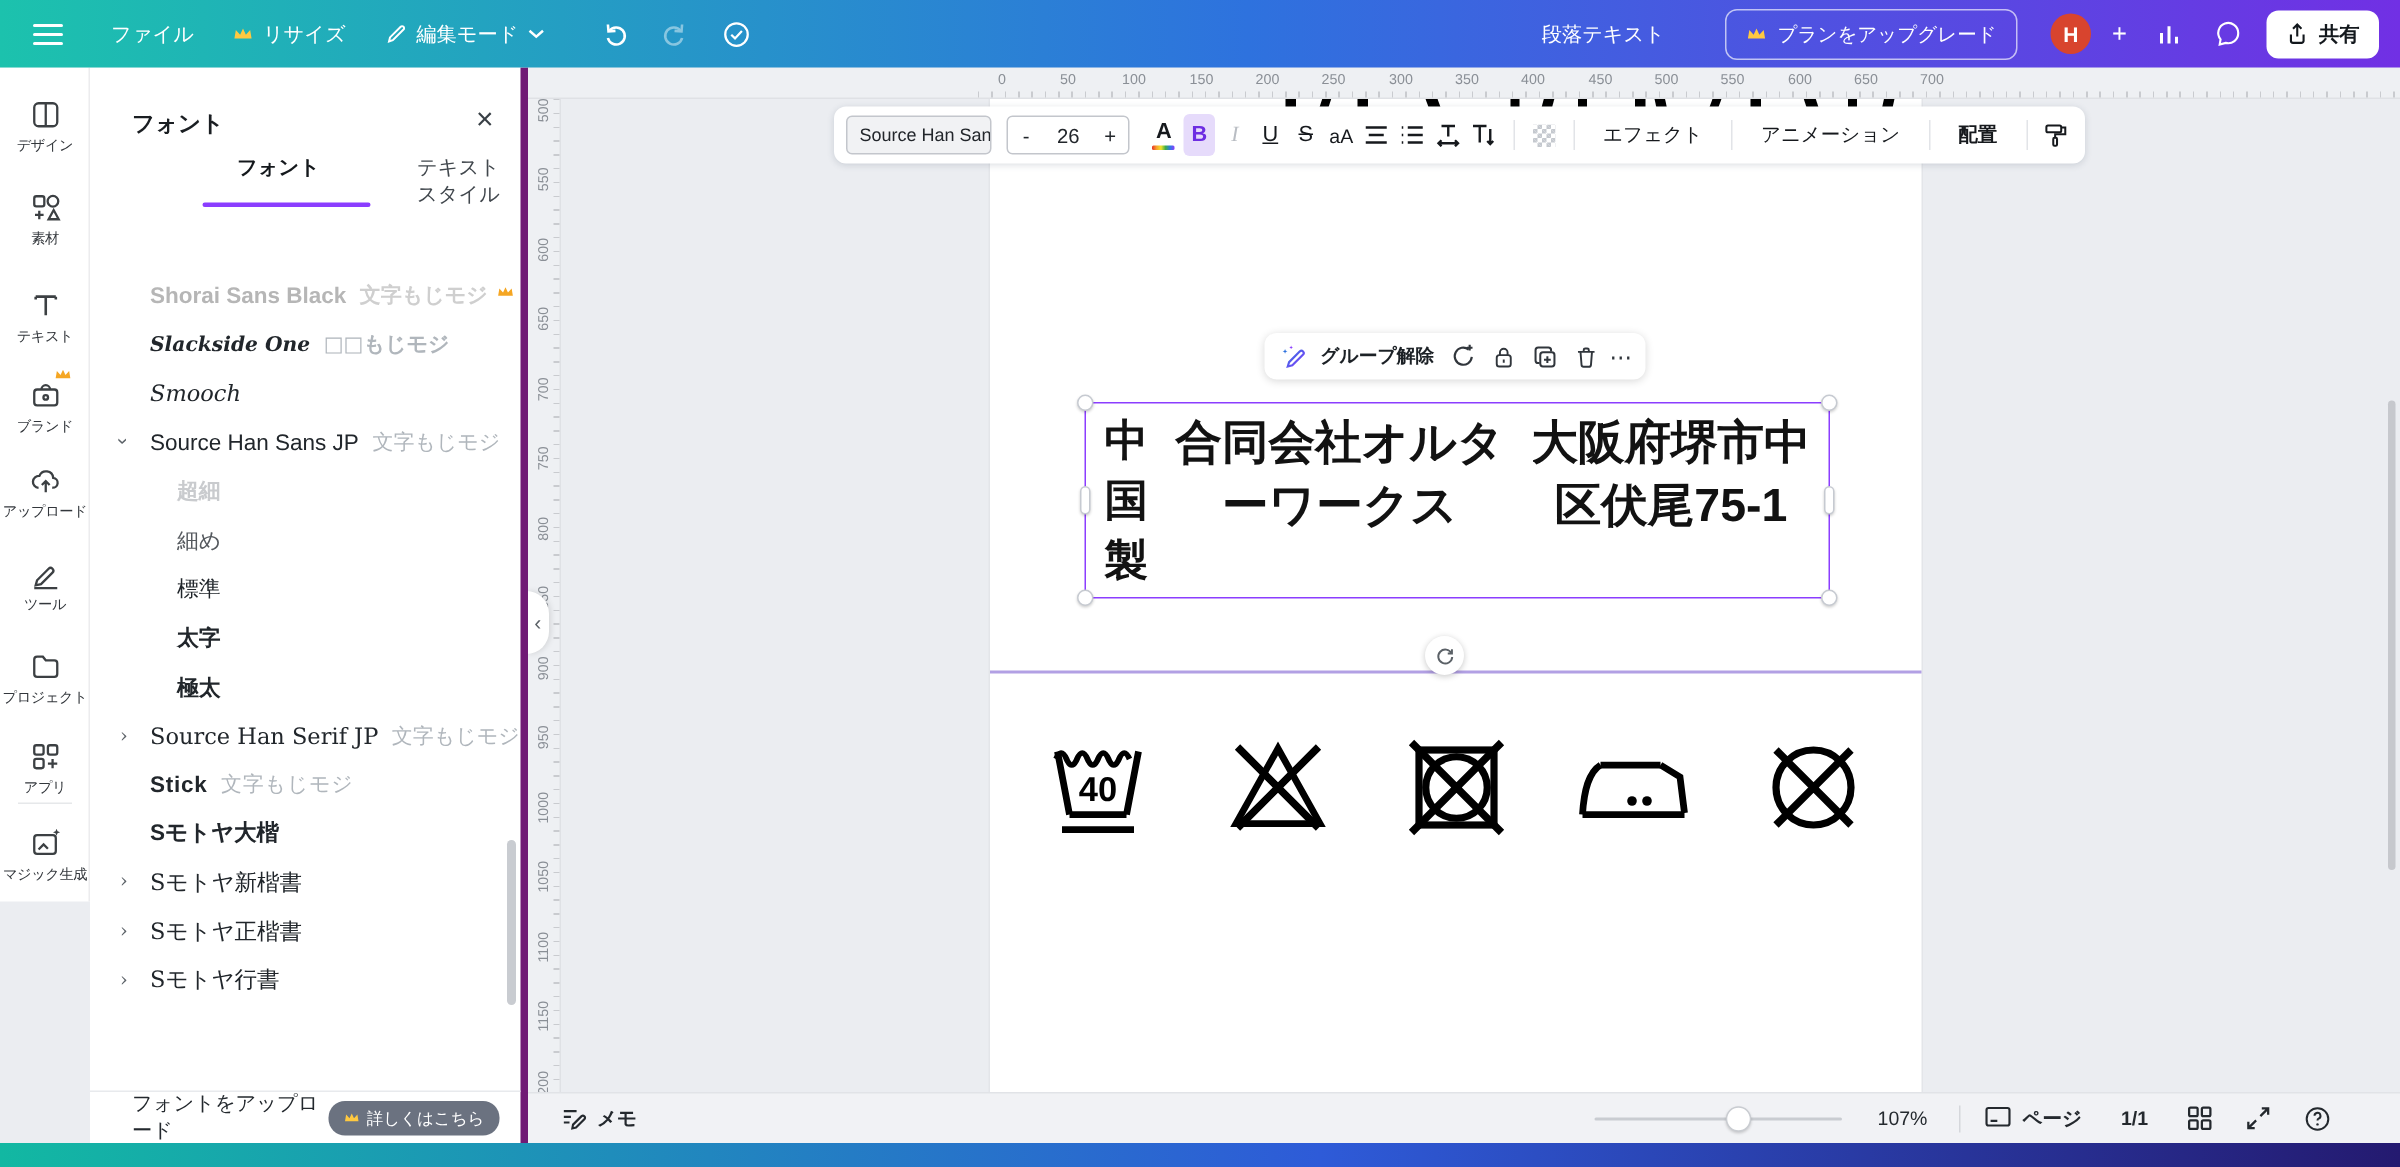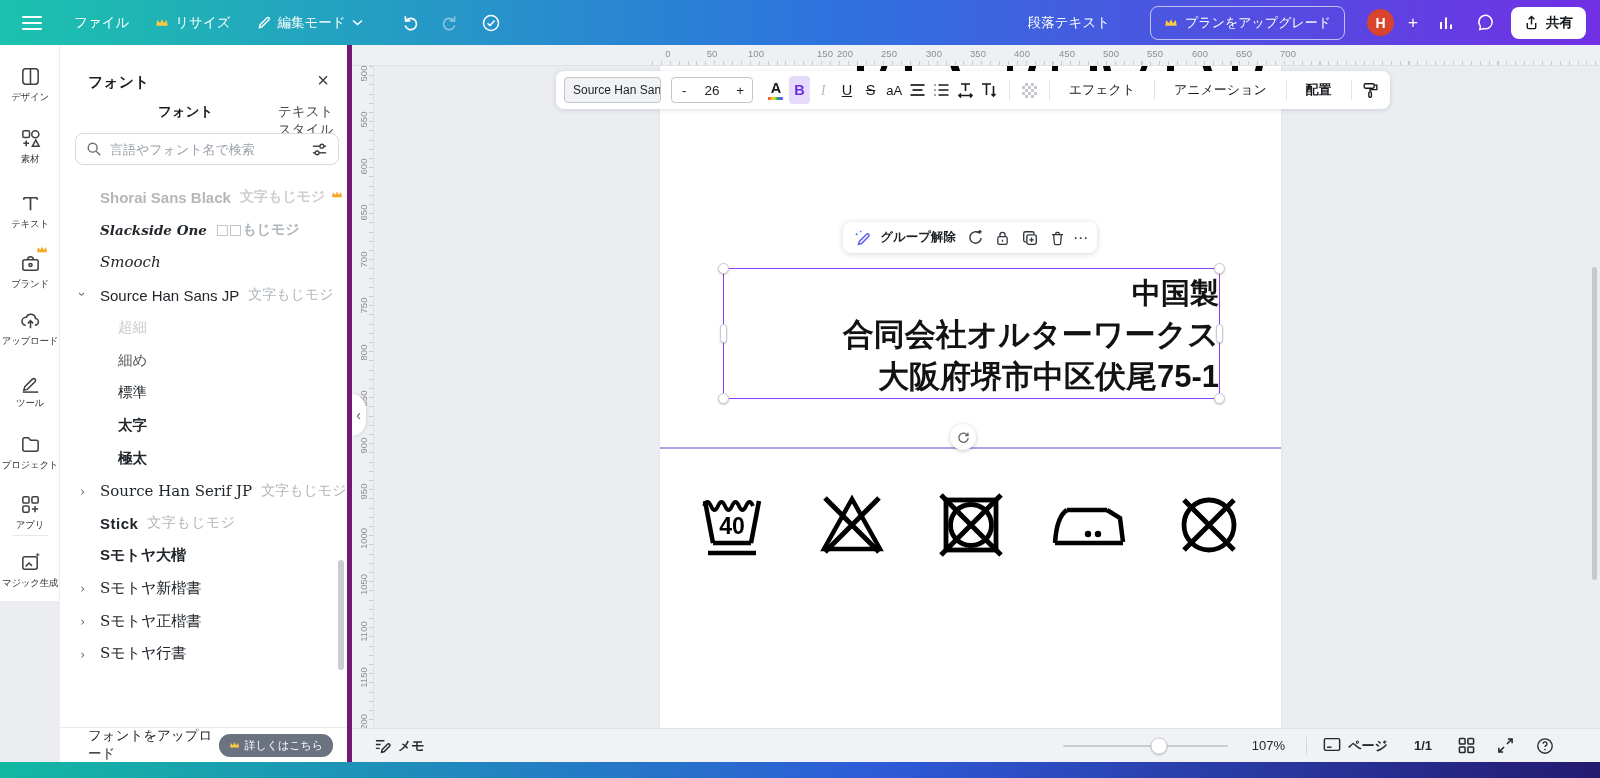--- a/index.html
+++ b/index.html
@@ -41,21 +41,21 @@
   .f-row .chev{position:absolute;left:20px;top:50%;transform:translateY(-50%);color:#5c6268;font-size:13px;}
   .chev.down{transform:translateY(-55%) rotate(90deg);display:inline-block;}
   .f-indent{padding-left:58px;font-size:14.5px;}
   .f-sel{background:#f1f2f4;}
   .f-check{position:absolute;left:250px;font-size:15px;color:#14181c;}
   .f-crown{position:absolute;left:271px;top:9px;}
   .fw-shorai{font-weight:bold;color:#b6b6b6;}
   .fw-shorai .sample{color:#cfcfcf;}
   .fw-slack{font-family:"DejaVu Serif",serif;font-style:italic;font-size:13.5px;font-weight:600;}
   .fw-smooch{font-family:"DejaVu Serif",serif;font-style:italic;font-size:15px;}
-  .fw-l200{color:#c9cbce;font-weight:400;}
+  .fw-l200{color:#c9cbce;font-weight:700;}
   .fw-l300{color:#55595e;font-weight:300;}
   .fw-500{font-weight:500;}
   .fw-700{font-weight:700;}
   .fw-900{font-weight:900;}
   .fw-serif{font-family:"DejaVu Serif","Liberation Serif",serif;}
   .fw-stick{font-weight:700;letter-spacing:.5px;}
   .panel-foot{position:absolute;left:0;bottom:0;width:100%;height:35px;border-top:1px solid #e8eaed;display:flex;align-items:center;padding:0 14px 0 28px;}
   .upload-lbl{font-size:13.5px;color:#23282d;cursor:pointer;flex:1;}
   .learn-badge{background:#6b7280;color:#fff;font-size:11px;border-radius:11px;padding:4px 10px;display:flex;align-items:center;gap:4px;cursor:pointer;}
   .panel-scroll{position:absolute;right:3px;top:515px;width:6px;height:110px;border-radius:3px;background:#c9ccd1;}
@@ -88,21 +88,21 @@
   .checker{width:15px;height:15px;background-image:linear-gradient(45deg,#c4c8ce 25%,transparent 25%,transparent 75%,#c4c8ce 75%),linear-gradient(45deg,#c4c8ce 25%,transparent 25%,transparent 75%,#c4c8ce 75%);background-size:6px 6px;background-position:0 0,3px 3px;}
   .tt-sep{width:1px;height:20px;background:#e2e4e8;margin:0 7px;}
   .tt-label{font-size:13px;color:#16191d;padding:0 10px;cursor:pointer;white-space:nowrap;}
 
   .sel-toolbar{position:absolute;left:491px;top:177px;width:254px;height:31px;background:#fff;border-radius:8px;box-shadow:0 1px 6px rgba(0,0,0,.16);z-index:6;display:flex;align-items:center;padding:0 8px;gap:4px;}
   .st-btn{display:flex;align-items:center;justify-content:center;width:26px;height:26px;cursor:pointer;color:#31363c;}
   .st-label{font-size:12.5px;color:#1c2126;font-weight:600;cursor:pointer;margin:0 4px 0 2px;white-space:nowrap;}
   .st-dots{font-size:15px;color:#31363c;letter-spacing:1px;cursor:pointer;}
 
   .sel-box{position:absolute;left:371px;top:223px;width:497px;height:131px;border:1.6px solid #8b3dff;z-index:4;}
-  .sel-text{position:absolute;inset:0;display:flex;flex-direction:column;justify-content:space-between;padding:5px 0 3px;text-align:right;color:#121212;font-weight:600;}
+  .sel-text{position:absolute;inset:0;display:flex;justify-content:space-between;padding:5px 0 3px;text-align:center;color:#121212;font-weight:600;}
   .sel-line1{font-size:29px;}
   .sel-line23{font-size:31px;}
   .h-c{position:absolute;width:11px;height:11px;border-radius:50%;background:#fff;border:1px solid #c6cad1;box-shadow:0 1px 2px rgba(0,0,0,.2);}
   .h-s{position:absolute;width:7px;height:19px;border-radius:4px;background:#fff;border:1px solid #c6cad1;box-shadow:0 1px 2px rgba(0,0,0,.2);}
   .rotate-handle{position:absolute;left:598px;top:379px;width:26px;height:26px;border-radius:50%;background:#fff;box-shadow:0 1px 4px rgba(0,0,0,.22);z-index:4;display:flex;align-items:center;justify-content:center;cursor:pointer;}
   .page-divider{position:absolute;left:308px;top:402px;width:621px;height:1.5px;background:#b2a0e4;z-index:2;}
 
   .care-row{position:absolute;top:440px;left:0;z-index:2;}
   .care{position:absolute;width:80px;height:80px;}
 
@@ -303,37 +303,20 @@
 </div>
 
 <div class="panel">
   <div class="panel-title">フォント</div>
   <div class="panel-close">×</div>
   <div class="tabs">
     <span class="tab active" style="left:98px">フォント</span>
     <span class="tab idle" style="left:218px">テキストスタイル</span>
     <span class="tab-underline"></span>
   </div>
-  <div class="search">
-    <span>
-        <svg width="16" height="16" viewBox="0 0 18 18" fill="none" stroke="#6b7178" stroke-width="1.6">
-          <circle cx="7.5" cy="7.5" r="5"></circle>
-          <path d="M11.5,11.5 L16,16"></path>
-        </svg>
-      </span>
-    <input type="text" placeholder="言語やフォント名で検索" style="">
-    <span>
-        <svg width="17" height="17" viewBox="0 0 18 18" fill="none" stroke="#3c4043" stroke-width="1.5">
-          <path d="M2,5.5 H16"></path>
-          <circle cx="11.5" cy="5.5" r="2" fill="#fff"></circle>
-          <path d="M2,12.5 H16"></path>
-          <circle cx="6.5" cy="12.5" r="2" fill="#fff"></circle>
-        </svg>
-      </span>
-  </div>
   <div class="font-list">
     <div class="f-row fw-shorai">
       <span>Shorai Sans Black</span>
         <span class="sample">文字もじモジ</span>
       <span class="f-crown crown">
           <svg width="12" height="9" viewBox="0 0 22 16">
             <path d="M2,13 L3.5,4 L8,9 L11,2.5 L14,9 L18.5,4 L20,13 Z" fill="#f5a623"></path>
           </svg>
         </span>
     </div>
@@ -402,21 +385,21 @@
     </span>
   </div>
 </div>
 
 <div class="workspace">
 
   <div class="hruler">
     <span class="hnum" style="left:301px">0</span>
     <span class="hnum" style="left:345px">50</span>
     <span class="hnum" style="left:389px">100</span>
-    <span class="hnum" style="left:458px">150</span>
+    <span class="hnum" style="left:434px">150</span>
     <span class="hnum" style="left:478px">200</span>
     <span class="hnum" style="left:522px">250</span>
     <span class="hnum" style="left:567px">300</span>
     <span class="hnum" style="left:611px">350</span>
     <span class="hnum" style="left:655px">400</span>
     <span class="hnum" style="left:700px">450</span>
     <span class="hnum" style="left:744px">500</span>
     <span class="hnum" style="left:788px">550</span>
     <span class="hnum" style="left:833px">600</span>
     <span class="hnum" style="left:877px">650</span>

